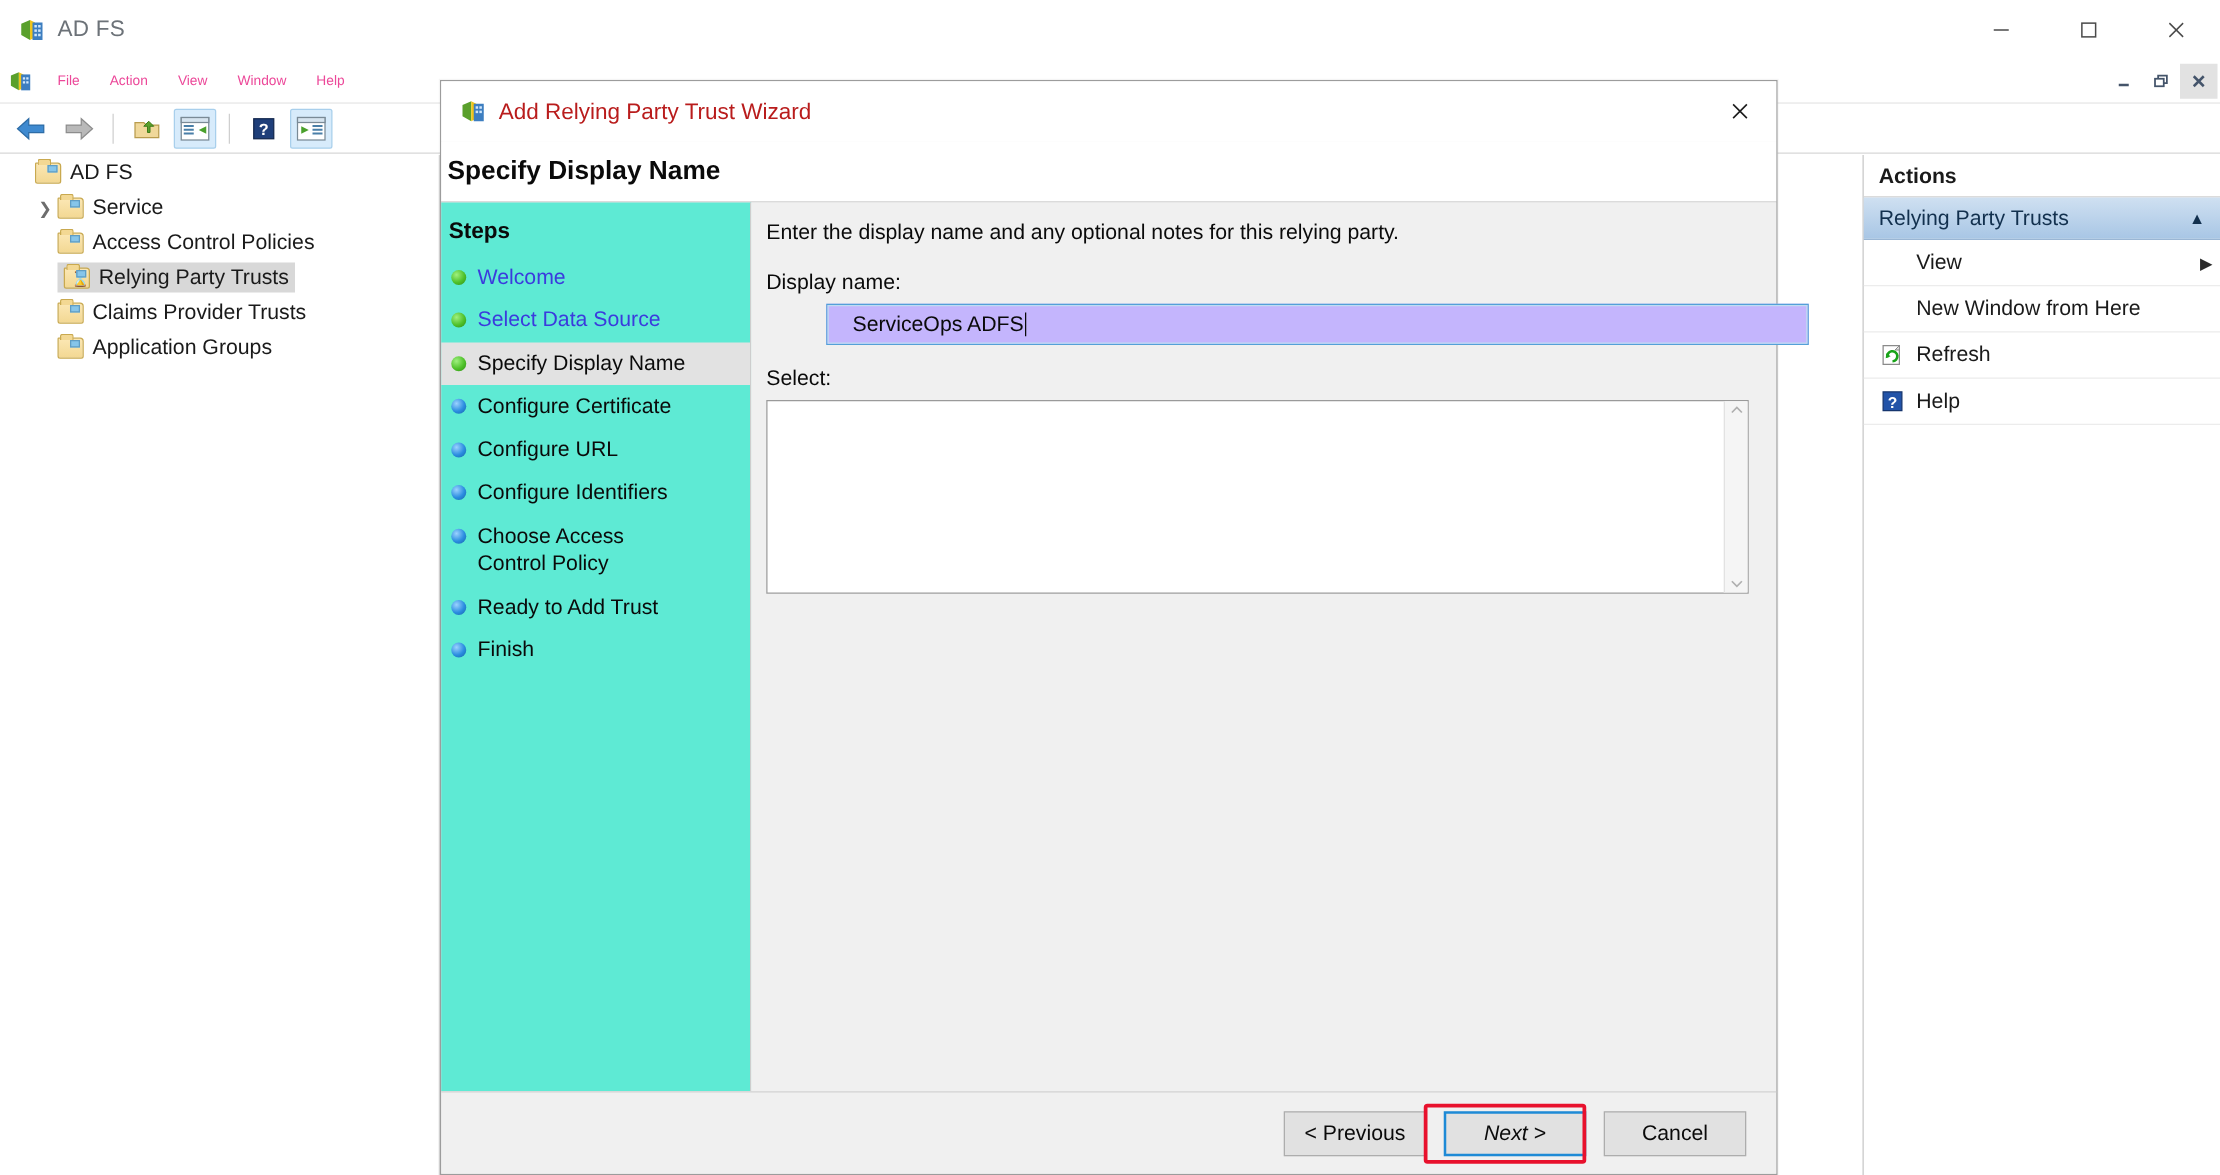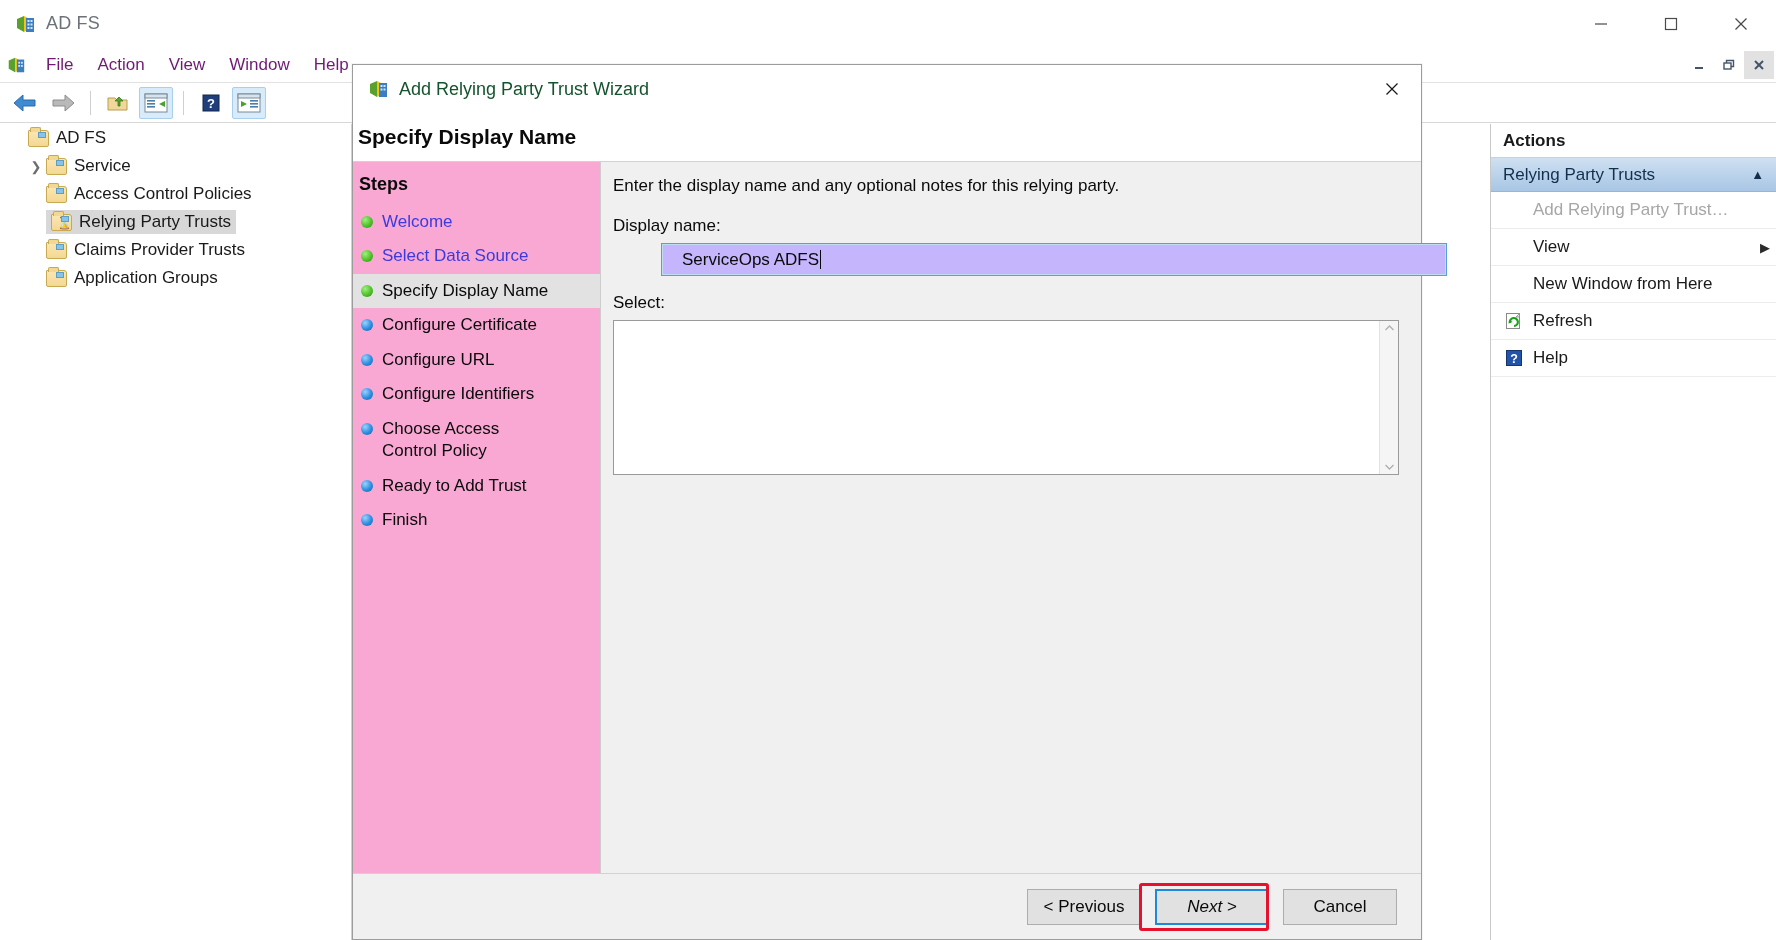--- a/index.html
+++ b/index.html
@@ -30,21 +30,21 @@
   }
 
   
   .menubar {
     position: absolute; left: 0; top: 48px; width: 1776px; height: 35px;
     background: #ffffff; display: flex; align-items: center;
     border-bottom: 1px solid #e2e2e2;
   }
   .menubar .mb-icon { margin-left: 6px; margin-right: 8px; }
   .menu-item {
-    padding: 4px 12px; font-size: 17px; color: #701a75; cursor: default;
+    padding: 4px 12px; font-size: 11px; color: #ec4899; cursor: default;
   }
 
   .mdi-controls {
     position: absolute; right: 2px; top: 50px; height: 30px; display: flex;
     align-items: center;
   }
   .mdi-btn {
     width: 30px; height: 28px; display: flex; align-items: center; justify-content: center;
     color: #44546a;
   }
@@ -128,35 +128,35 @@
   
   .dialog {
     position: absolute; left: 352px; top: 64px; width: 1070px; height: 876px;
     background: #f0f0f0; border: 1px solid #9c9c9c;
     box-shadow: 0 0 0 1px rgba(0,0,0,.04);
   }
   .dlg-titlebar {
     height: 48px; background: #ffffff; display: flex; align-items: center;
     padding-left: 14px; position: relative;
   }
-  .dlg-title-text { font-size: 18px; color: #14532d; margin-left: 10px; text-align: right; }
+  .dlg-title-text { font-size: 18px; color: #b91c1c; margin-left: 10px; text-align: right; }
   .dlg-close {
     position: absolute; right: 0; top: 0; width: 58px; height: 48px;
     display: flex; align-items: center; justify-content: center;
   }
   .dlg-heading {
     height: 48px; background: #ffffff; display: flex; align-items: center;
     padding-left: 5px; font-size: 21px; font-weight: bold; color: #0a0a0a;
   }
   .dlg-sep { height: 1px; background: #d2d2d2; }
 
   .dlg-body { display: flex; height: 711px; }
 
   .steps-pane {
-    width: 248px; background: #f9a8d4; border-right: 1px solid #cdcdcd;
+    width: 248px; background: #5eead4; border-right: 1px solid #cdcdcd;
     padding-top: 8px; flex: 0 0 auto;
   }
   .steps-hdr {
     font-size: 18px; font-weight: bold; color: #0a0a0a;
     padding: 4px 0 10px 6px;
   }
   .step-row {
     display: flex; align-items: flex-start; padding: 6px 6px 6px 8px;
     font-size: 17px; color: #0a0a0a; line-height: 1.32;
   }
@@ -391,24 +391,20 @@
   </div>
 
   <div class="actions-pane">
     <div class="actions-title">Actions</div>
 
     <div class="actions-group-hdr">
       <span>Relying Party Trusts</span>
       <span style="font-size:13px;">▲</span>
     </div>
 
-    <div class="act-row disabled">
-      <span class="act-icon"></span>
-      <span class="act-label">Add Relying Party Trust…</span>
-    </div>
 
     <div class="act-row">
       <span class="act-icon"></span>
       <span class="act-label">View</span>
       <span class="submenu-arrow">▶</span>
     </div>
 
     <div class="act-row">
       <span class="act-icon"></span>
       <span class="act-label">New Window from Here</span>

